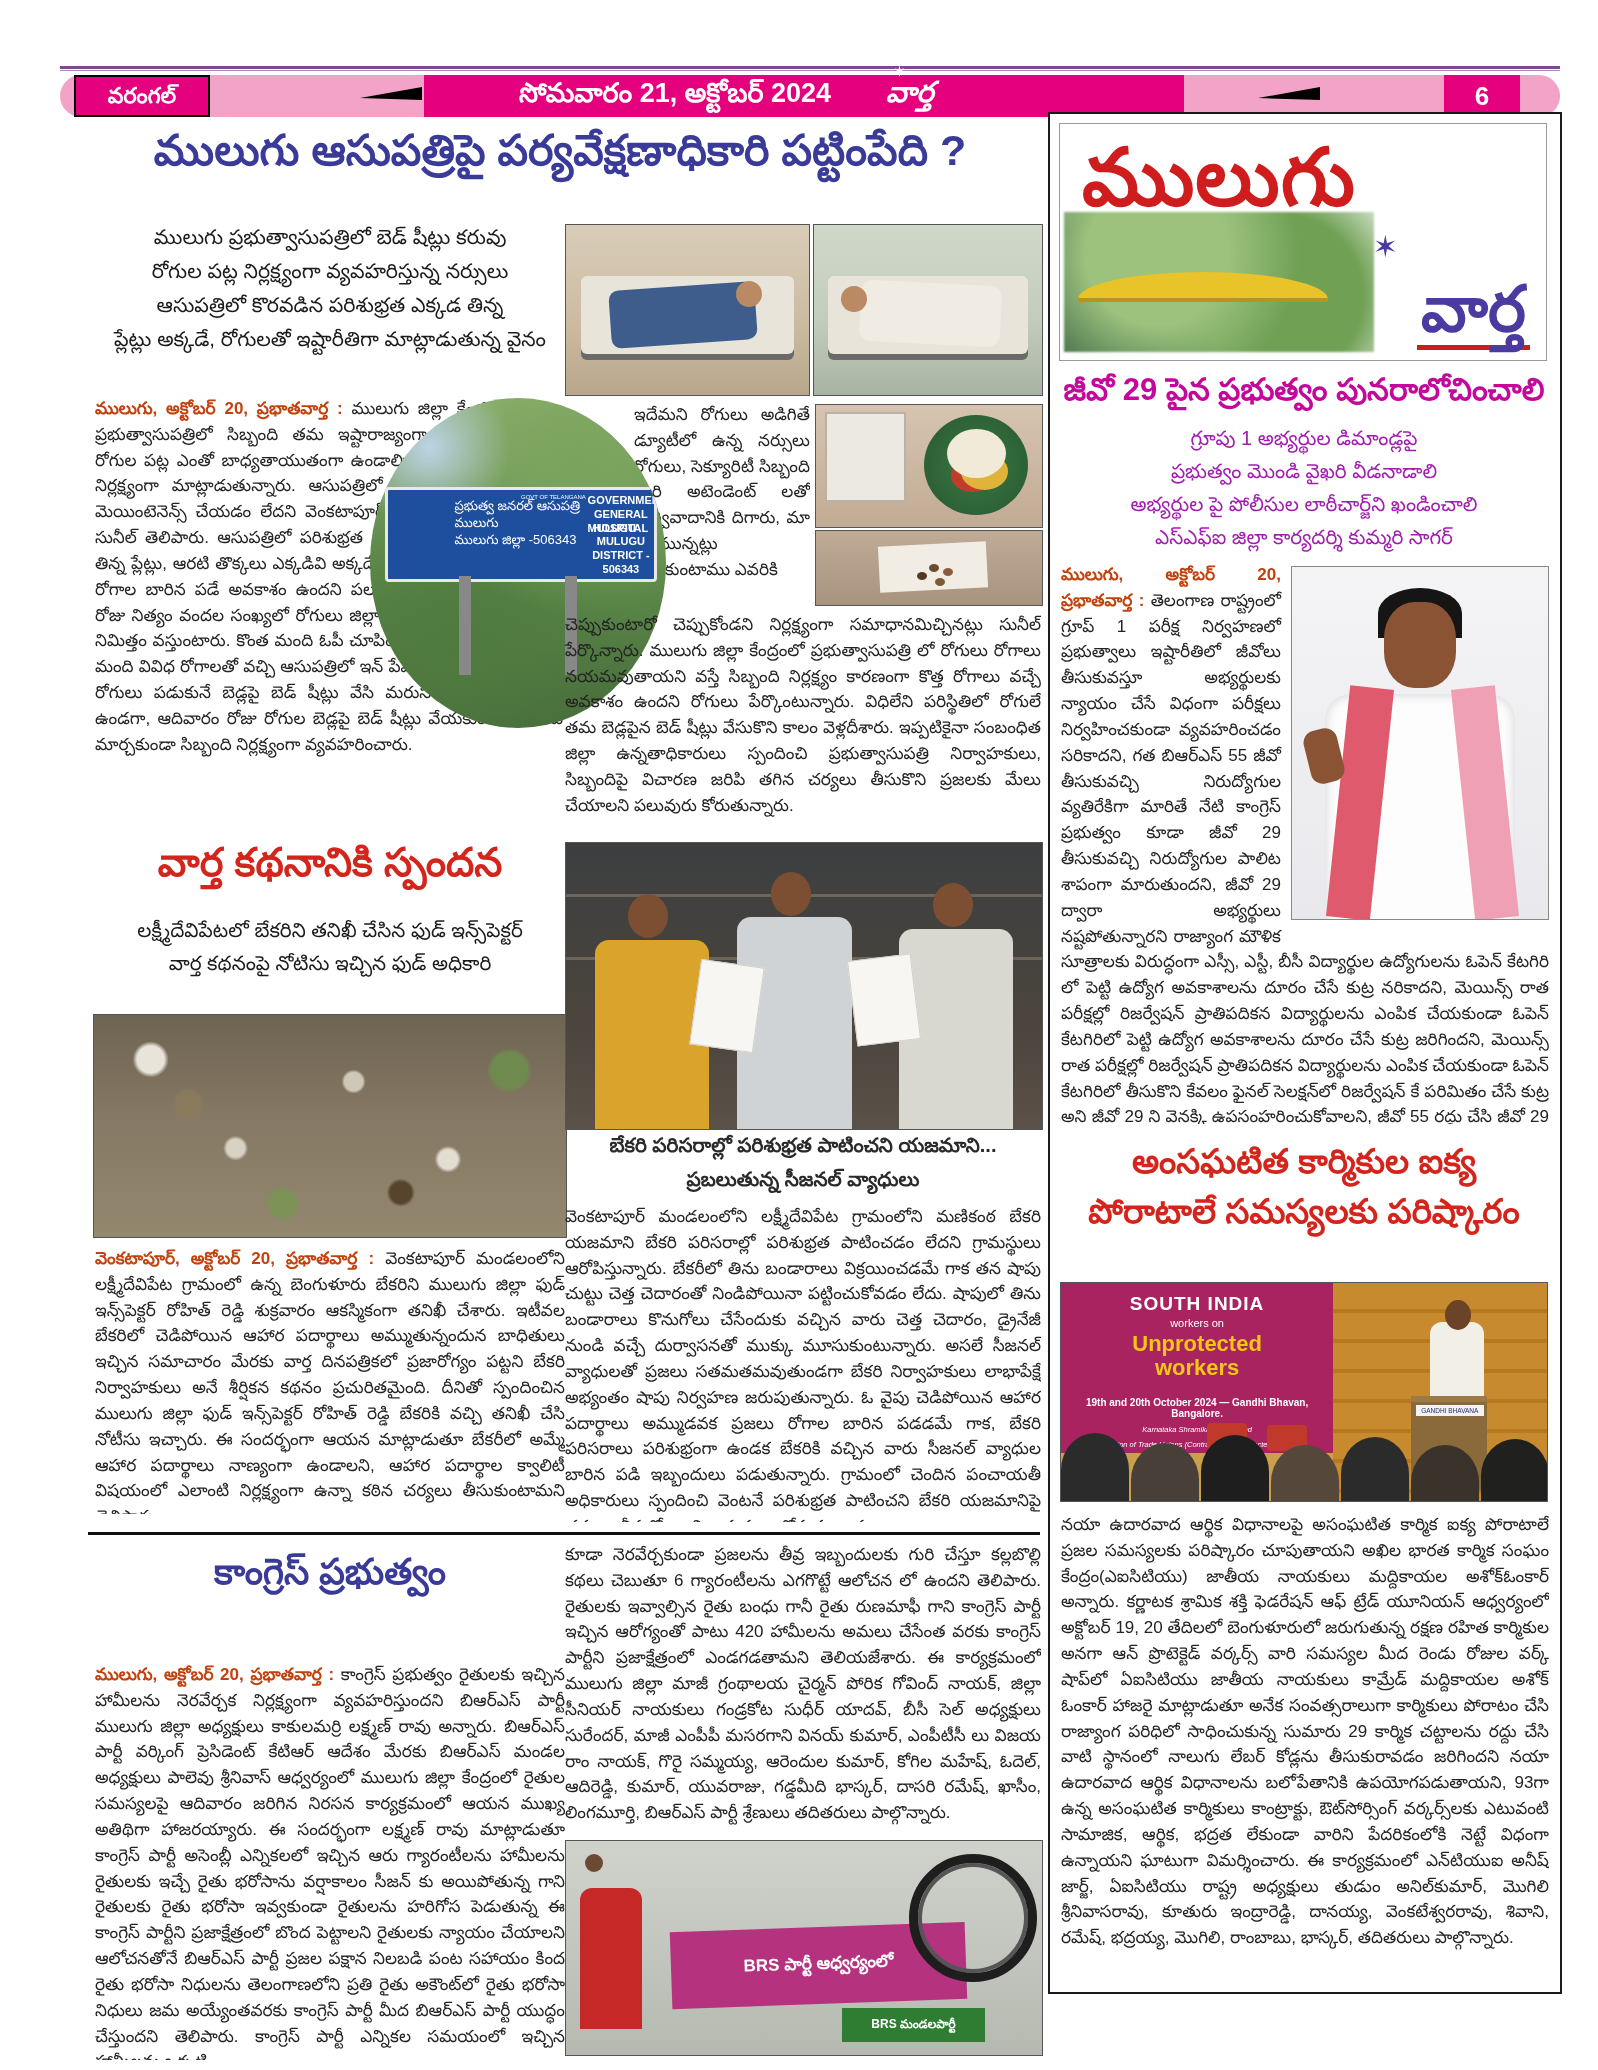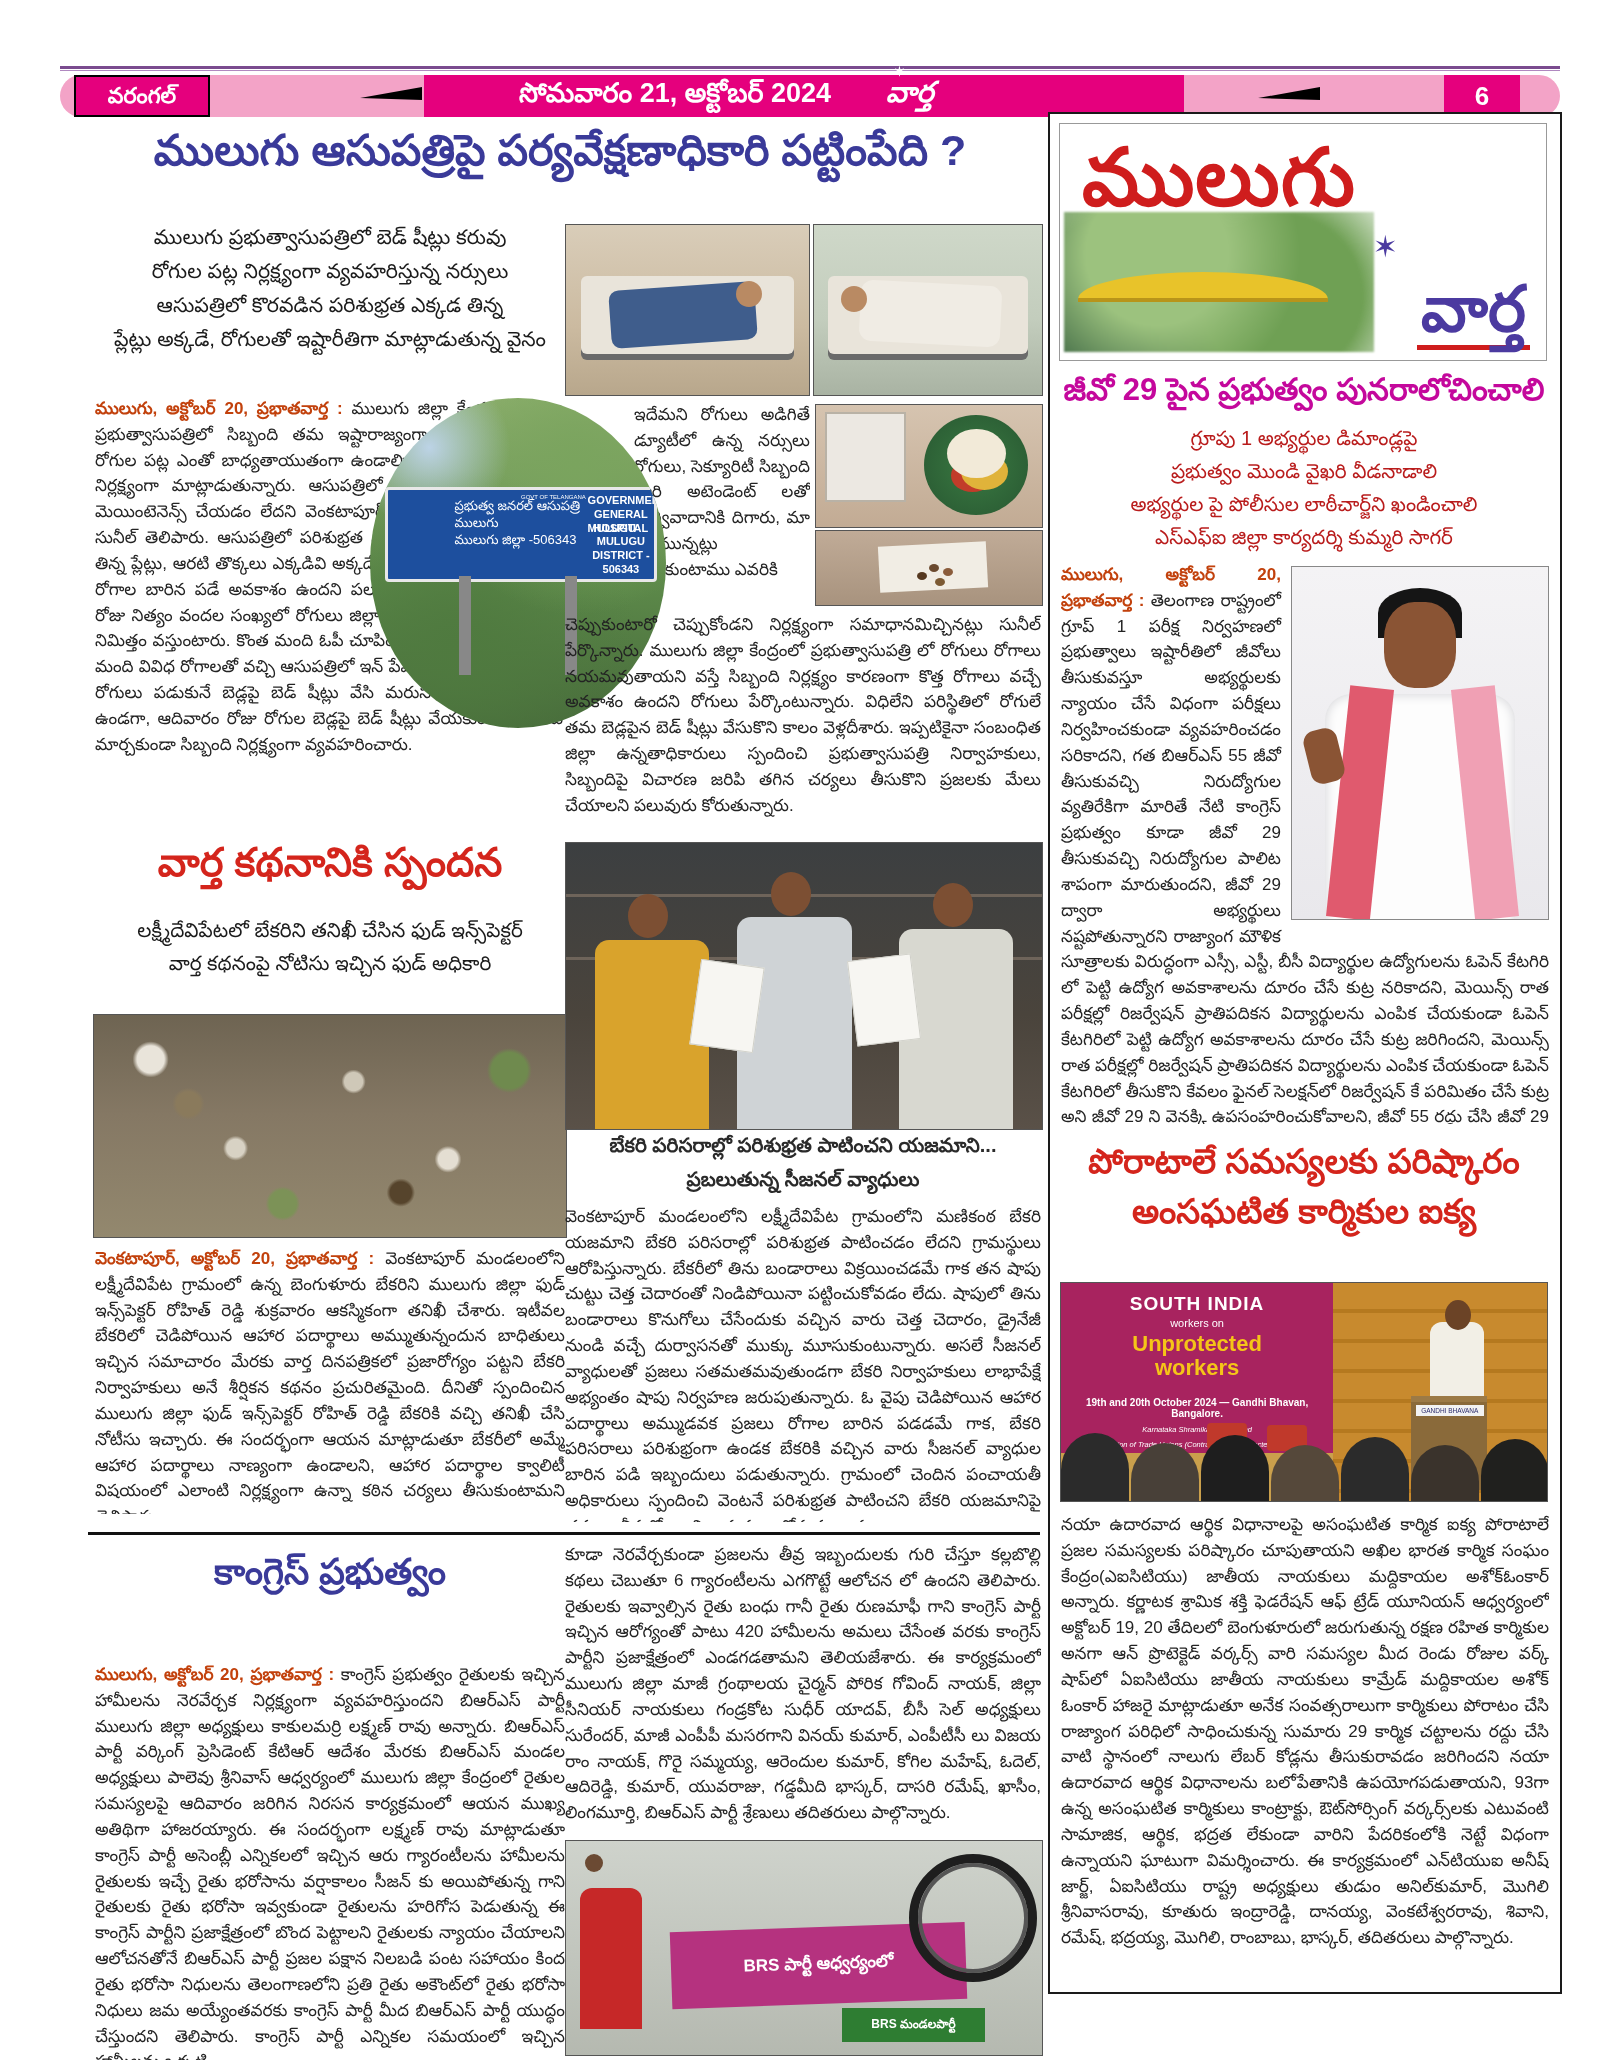--- a/index.html
+++ b/index.html
@@ -121,21 +121,21 @@
      background:radial-gradient(circle at 30% 30%,#9cc27e 0 30%,rgba(0,0,0,0) 60%),
      radial-gradient(circle at 70% 60%,#6fa054 0 35%,rgba(0,0,0,0) 65%),
      radial-gradient(circle at 20% 80%,#47704a 0 40%,rgba(0,0,0,0) 70%);filter:blur(1px);}
   .mast-bridge{left:18px;bottom:58px;width:250px;height:26px;background:#e8c32a;border-radius:100% 100% 0 0/180% 180% 0 0;
      border-bottom:4px solid #b8941a;}
   .mast-title{top:8px;left:22px;font-size:80px;font-weight:900;color:#cf1d1d;letter-spacing:1px;}
   .mast-brand{right:16px;bottom:10px;font-size:64px;font-weight:800;color:#4b3aa0;
      border-bottom:5px solid #cf1d1d;line-height:1.05;padding:0 4px 2px 4px;}
   .mast-star{right:148px;bottom:96px;color:#4b3aa0;font-size:30px;}
   .r1-headline{left:8px;top:258px;width:492px;font-size:31px;font-weight:bold;color:#c4089c;}
-  .r1-subheads{left:8px;top:308px;width:492px;font-size:20px;line-height:33px;color:#b91c1c;font-weight:500;}
+  .r1-subheads{left:8px;top:308px;width:492px;font-size:20px;line-height:33px;color:#a21caf;font-weight:500;}
   .r1-body{left:11px;top:448px;width:488px;height:562px;}
   .ph-sagar{float:right;width:256px;height:352px;margin:4px 0 6px 10px;border:1px solid #888;position:relative;
      background:linear-gradient(180deg,#f4f3f5 0%,#e9e8ec 100%);overflow:hidden;}
   .ph-sagar *{position:absolute;}
   .sg-hair{left:50%;top:6%;width:84px;height:50px;margin-left:-42px;border-radius:50% 50% 0 0;background:#151515;}
   .sg-face{left:50%;top:10%;width:72px;height:86px;margin-left:-36px;border-radius:42%;background:#8a5434;}
   .sg-body{left:50%;top:36%;width:190px;height:70%;margin-left:-95px;border-radius:26px 26px 0 0;background:#fdfdfd;box-shadow:inset 0 0 12px #d0d0d4;}
   .sg-scarf-l{left:18%;top:34%;width:44px;height:66%;background:#e05a6e;transform:rotate(6deg);}
   .sg-scarf-r{right:16%;top:34%;width:44px;height:66%;background:#f0a0b4;transform:rotate(-6deg);}
   .sg-hand{left:6%;top:46%;width:34px;height:54px;border-radius:12px;background:#8a5434;transform:rotate(-14deg);}
@@ -312,22 +312,22 @@
         <span class="sg-body"></span>
         <span class="sg-scarf-l"></span>
         <span class="sg-scarf-r"></span>
         <span class="sg-hand"></span>
       </span>
       <span class="dateline">ములుగు, అక్టోబర్ 20, ప్రభాతవార్త :</span>
       <span>తెలంగాణ రాష్ట్రంలో గ్రూప్ 1 పరీక్ష నిర్వహణలో ప్రభుత్వాలు ఇష్టారీతిలో జీవోలు తీసుకువస్తూ అభ్యర్థులకు న్యాయం చేసే విధంగా పరీక్షలు నిర్వహించకుండా వ్యవహరించడం సరికాదని, గత బిఆర్ఎస్ 55 జీవో తీసుకువచ్చి నిరుద్యోగుల వ్యతిరేకిగా మారితే నేటి కాంగ్రెస్ ప్రభుత్వం కూడా జీవో 29 తీసుకువచ్చి నిరుద్యోగుల పాలిట శాపంగా మారుతుందని, జీవో 29 ద్వారా అభ్యర్థులు నష్టపోతున్నారని రాజ్యాంగ మౌళిక సూత్రాలకు విరుద్ధంగా ఎస్సీ, ఎస్టీ, బీసీ విద్యార్థుల ఉద్యోగులను ఓపెన్ కేటగిరి లో పెట్టి ఉద్యోగ అవకాశాలను దూరం చేసే కుట్ర నరికాదని, మెయిన్స్ రాత పరీక్షల్లో రిజర్వేషన్ ప్రాతిపదికన విద్యార్థులను ఎంపిక చేయకుండా ఓపెన్ కేటగిరిలో పెట్టి ఉద్యోగ అవకాశాలను దూరం చేసే కుట్ర జరిగిందని, మెయిన్స్ రాత పరీక్షల్లో రిజర్వేషన్ ప్రాతిపదికన విద్యార్థులను ఎంపిక చేయకుండా ఓపెన్ కేటగిరిలో తీసుకొని కేవలం ఫైనల్ సెలక్షన్‌లో రిజర్వేషన్ కే పరిమితం చేసే కుట్ర అని జీవో 29 ని వెనక్కి ఉపసంహరించుకోవాలని, జీవో 55 రద్దు చేసి జీవో 29 తీసుకురావడం ద్వారా అభ్యర్థులకు న్యాయం జరిగింది ఏం లేదని, గ్రూప్ 1 పరీక్షలను రీషెడ్యూల్ చేయాలని డిమాండ్ చేశారు. ప్రభుత్వం ఒంటెద్దు పోకడలతో పోవడంతో గ్రూప్ 1 మెయిన్స్ పరీక్షను రద్దు చేసి జీవో 29 రద్దు చేసి న్యాయం చేయాలని సామాజిక న్యాయం పాటించాలని సాగర్ ప్రభుత్వాన్ని కోరారు.</span>
     </div>
 
     <div class="r2-headline center">
+      <span style="display:block;">అంసఘటిత కార్మికుల ఐక్య</span>
       <span style="display:block;">పోరాటాలే సమస్యలకు పరిష్కారం</span>
-      <span style="display:block;">అంసఘటిత కార్మికుల ఐక్య</span>
     </div>
     <div class="r2-byline center">ప్రభాతవార్త- బాలసముద్రం:</div>
 
     <div class="ph-workshop">
       <div class="ws-banner">
         <span class="ws-l1">SOUTH INDIA</span>
         <span class="ws-l2">workers on</span>
         <span class="ws-l3">Unprotected</span>
         <span class="ws-l4">workers</span>
         <span class="ws-sub">19th and 20th October 2024 — Gandhi Bhavan, Bangalore.</span>

